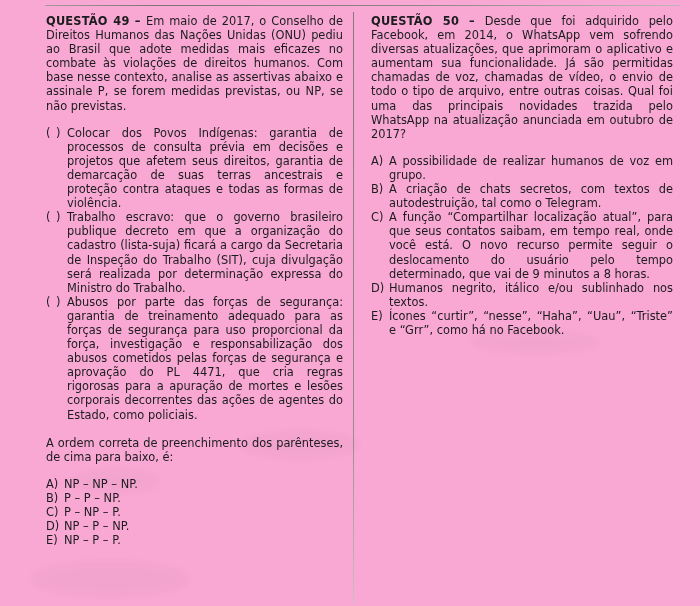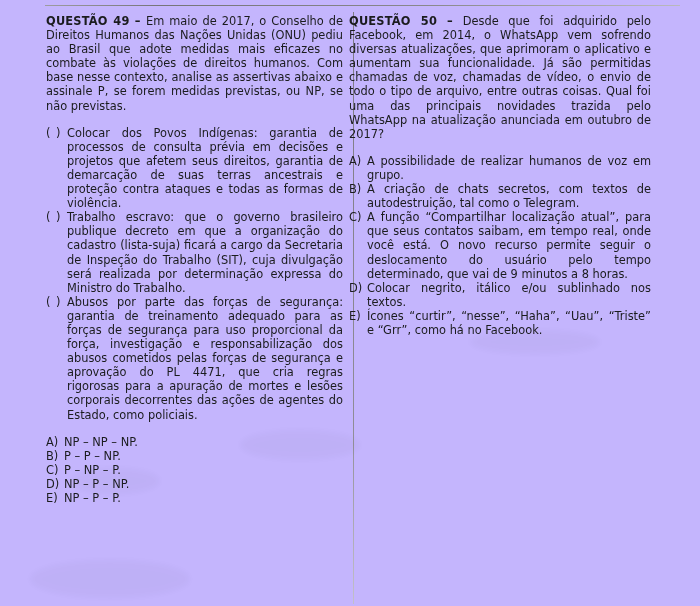--- a/index.html
+++ b/index.html
@@ -14,21 +14,21 @@
     overflow: hidden;
     font-family: "DejaVu Sans", sans-serif;
     color: #17181a;
     -webkit-font-smoothing: antialiased;
   }
 
   
   .page {
     position: absolute;
     inset: 0;
-    background: #c4b5fd;
+    background: #f9a8d4;
     padding-left: 13px;
   }
 
   
   .top-rule {
     position: absolute;
     left: 45px;
     top: 5px;
     width: 635px;
     height: 1px;
@@ -58,21 +58,21 @@
   .col {
     position: absolute;
     top: 14px;
     font-size: 11.4px;
     line-height: 14.1px;
     text-align: justify;
     text-justify: inter-word;
     color: #1b1c1e;
   }
   .col-left  { left: 46px;  width: 297px; }
-  .col-right { left: 349px; width: 302px; }
+  .col-right { left: 371px; width: 302px; }
 
   .q-head {
     font-weight: bold;
     letter-spacing: .2px;
   }
   .q-dash { font-weight: bold; }
 
   .stem {
     margin: 0 0 13px 0;
     text-align: justify;
@@ -164,20 +164,21 @@
         <li class="assert-item">
           <span class="marker">(  )</span>
           <span>Trabalho escravo: que o governo brasileiro publique decreto em que a organização do cadastro (lista-suja) ficará a cargo da Secretaria de Inspeção do Trabalho (SIT), cuja divulgação será realizada por determinação expressa do Ministro do Trabalho.</span>
         </li>
         <li class="assert-item">
           <span class="marker">(  )</span>
           <span>Abusos por parte das forças de segurança: garantia de treinamento adequado para as forças de segurança para uso proporcional da força, investigação e responsabilização dos abusos cometidos pelas forças de segurança e aprovação do PL 4471, que cria regras rigorosas para a apuração de mortes e lesões corporais decorrentes das ações de agentes do Estado, como policiais.</span>
         </li>
       </ul>
 
+      <p class="closing">A ordem correta de preenchimento dos parênteses, de cima para baixo, é:</p>
 
       <ul class="alts alts-left">
         <li class="alt">
           <span class="letter">A)</span>
           <span>NP – NP – NP.</span>
         </li>
         <li class="alt">
           <span class="letter">B)</span>
           <span>P – P – NP.</span>
         </li>
@@ -209,21 +210,21 @@
         <li class="alt">
           <span class="letter">B)</span>
           <span>A criação de chats secretos, com textos de autodestruição, tal como o Telegram.</span>
         </li>
         <li class="alt">
           <span class="letter">C)</span>
           <span>A função “Compartilhar localização atual”, para que seus contatos saibam, em tempo real, onde você está. O novo recurso permite seguir o deslocamento do usuário pelo tempo determinado, que vai de 9 minutos a 8 horas.</span>
         </li>
         <li class="alt">
           <span class="letter">D)</span>
-          <span>Colocar negrito, itálico e/ou sublinhado nos textos.</span>
+          <span>Humanos negrito, itálico e/ou sublinhado nos textos.</span>
         </li>
         <li class="alt">
           <span class="letter">E)</span>
           <span>Ícones “curtir”, “nesse”, “Haha”, “Uau”, “Triste” e “Grr”, como há no Facebook.</span>
         </li>
       </ul>
 
     </div>
 
   </div>

